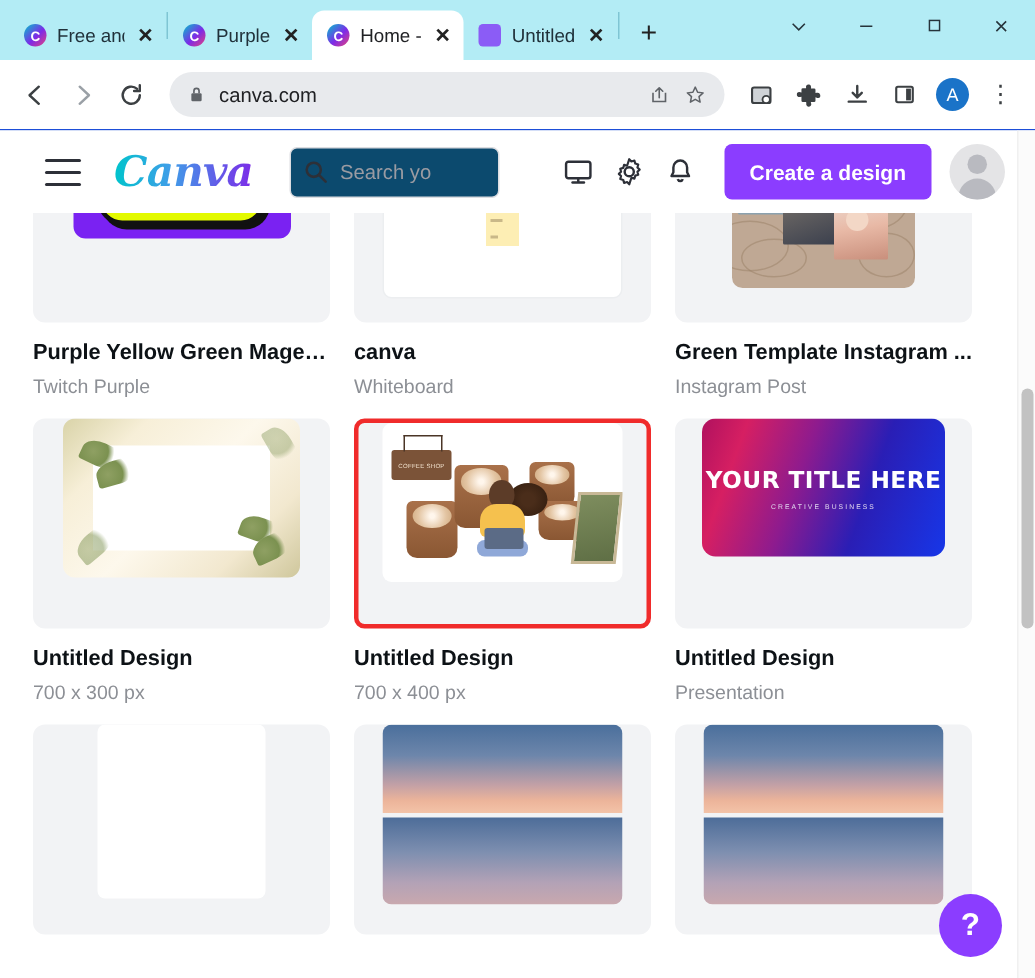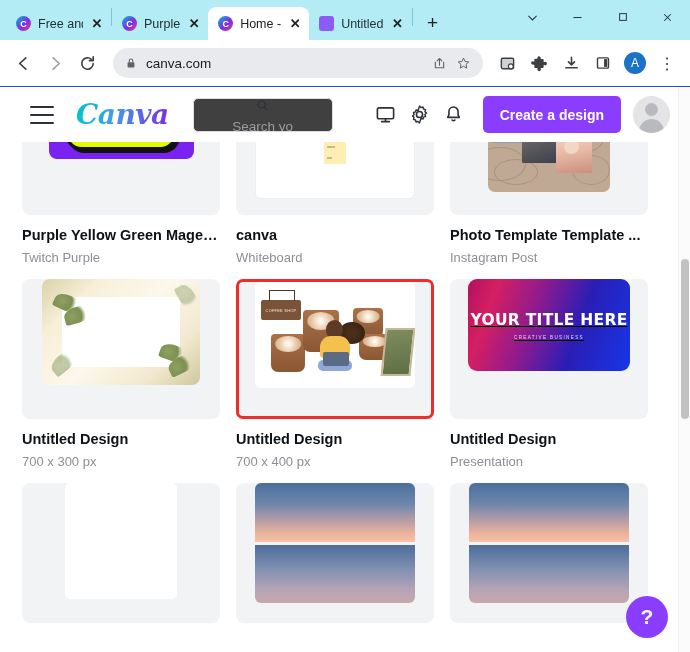--- a/index.html
+++ b/index.html
@@ -175,22 +175,21 @@
   }
   .search-box {
     width: 140px;
     height: 34px;
     border: 1px solid #dcdde1;
     border-radius: 5px;
     display: flex;
     align-items: center;
     padding: 0 8px;
     gap: 8px;
-    background: #404040;
-    flex-direction: column;
+    background: #0c4a6e;
   }
   .search-ph {
     font-size: 13.5px;
     color: #9a9ba2;
     white-space: nowrap;
     overflow: hidden;
   }
   .hdr-spacer { flex: 1; }
   .hdr-icon {
     width: 34px; height: 34px;
@@ -417,21 +416,20 @@
     border-radius: 50%;
     background: radial-gradient(circle, #4a2d1a 25%, #3a2212 70%);
   }
   .tw-gradient {
     width: 162px; height: 92px;
     border-radius: 9px;
     background: linear-gradient(110deg,#b0115f 0%,#d61f62 16%,#8e1b8e 40%,#2a1eb5 66%,#1736e8 100%);
     display: flex; flex-direction: column;
     align-items: center; justify-content: center;
     gap: 6px;
-    text-decoration: underline;
   }
   .gt-title {
     font-family: "DejaVu Sans", sans-serif;
     font-size: 15.5px;
     font-weight: bold;
     color: #fff;
     letter-spacing: .3px;
   }
   .gt-sub { font-size: 4.5px; color: #e0d6ee; letter-spacing: 1.4px; }
   .tw-doc {
@@ -675,21 +673,21 @@
             <div class="tw-collage">
               <div class="leafline" style="left:-14px;top:40px;width:52px;height:34px;"></div>
               <div class="leafline" style="left:6px;top:52px;width:44px;height:26px;"></div>
               <div class="leafline" style="left:72px;top:6px;width:46px;height:40px;"></div>
               <div class="leafline" style="left:84px;top:48px;width:38px;height:30px;"></div>
               <div class="ph ph1"></div>
               <div class="ph ph2"></div>
               <div class="ph ph3"></div>
             </div>
           </div>
-          <div class="card-title">Photo Template Template ...</div>
+          <div class="card-title">Green Template Instagram ...</div>
           <div class="card-sub">Instagram Post</div>
         </div>
 
         <div class="card">
           <div class="thumb-wrap tall">
             <div class="tw-frame">
               <div class="leaf" style="left:12px;top:16px;transform:rotate(25deg);"></div>
               <div class="leaf" style="left:22px;top:28px;transform:rotate(-15deg);"></div>
               <div class="leaf" style="left:8px;top:76px;transform:rotate(-40deg);opacity:.5;"></div>
               <div class="leaf" style="left:118px;top:66px;transform:rotate(20deg);"></div>

